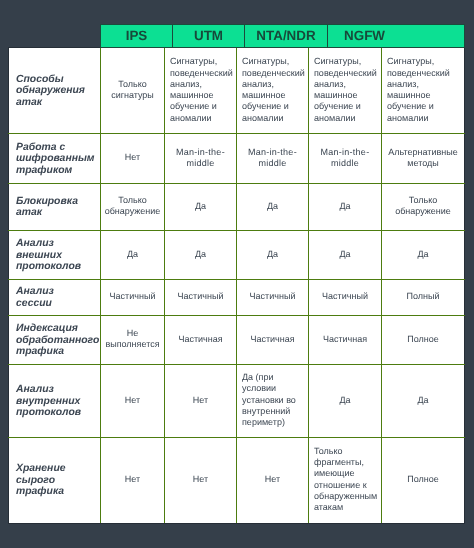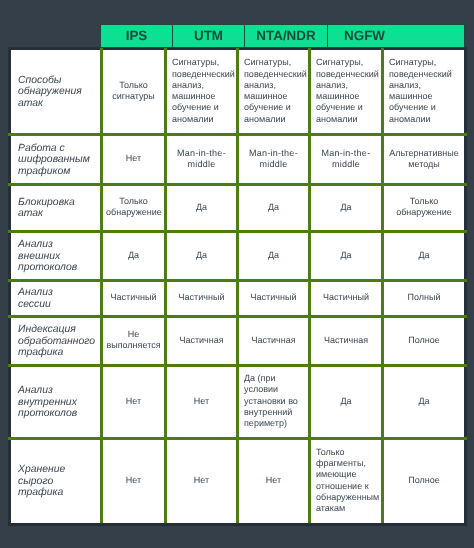--- a/index.html
+++ b/index.html
@@ -51,21 +51,21 @@
     position: absolute;
     left: 8px;
     top: 47.2px;
     width: 457px;
     height: 475.6px;
     background: #ffffff;
     border-collapse: collapse;
     table-layout: fixed;
   }
   .tbl td {
-    border: 3px solid #4d7c0f;
+    border: 1px solid #4d7c0f;
     box-sizing: border-box;
     font-size: 9px;
     color: #3c4652;
     text-align: center;
     vertical-align: middle;
     padding: 0px 3px 1px 3px;
     line-height: 11.25px;
     white-space: nowrap;
   }
   .tbl td.label {
@@ -78,21 +78,21 @@
   .tbl td.latin {
     letter-spacing: 0.25px;
   }
   .tbl td.lft {
     text-align: left;
     padding-left: 5px;
     padding-right: 1px;
   }
   .tbl tr:first-child td { border-top-color: #262e37; }
   .tbl tr:last-child td { border-bottom-color: #262e37; }
-  .tbl td:first-child { border-left-color: #262e37; }
+  .tbl td:first-child { border-left-color: #262e37; font-weight: bold; }
   .tbl td:last-child { border-right-color: #262e37; }
 </style>
 </head>
 <body>
 
 <div class="page">
   <div class="header-row">
       <div class="header-cell" style="width: 72px;">IPS</div>
       <div class="header-cell" style="width: 72px;">UTM</div>
       <div class="header-cell" style="width: 83px;">NTA/NDR</div>

